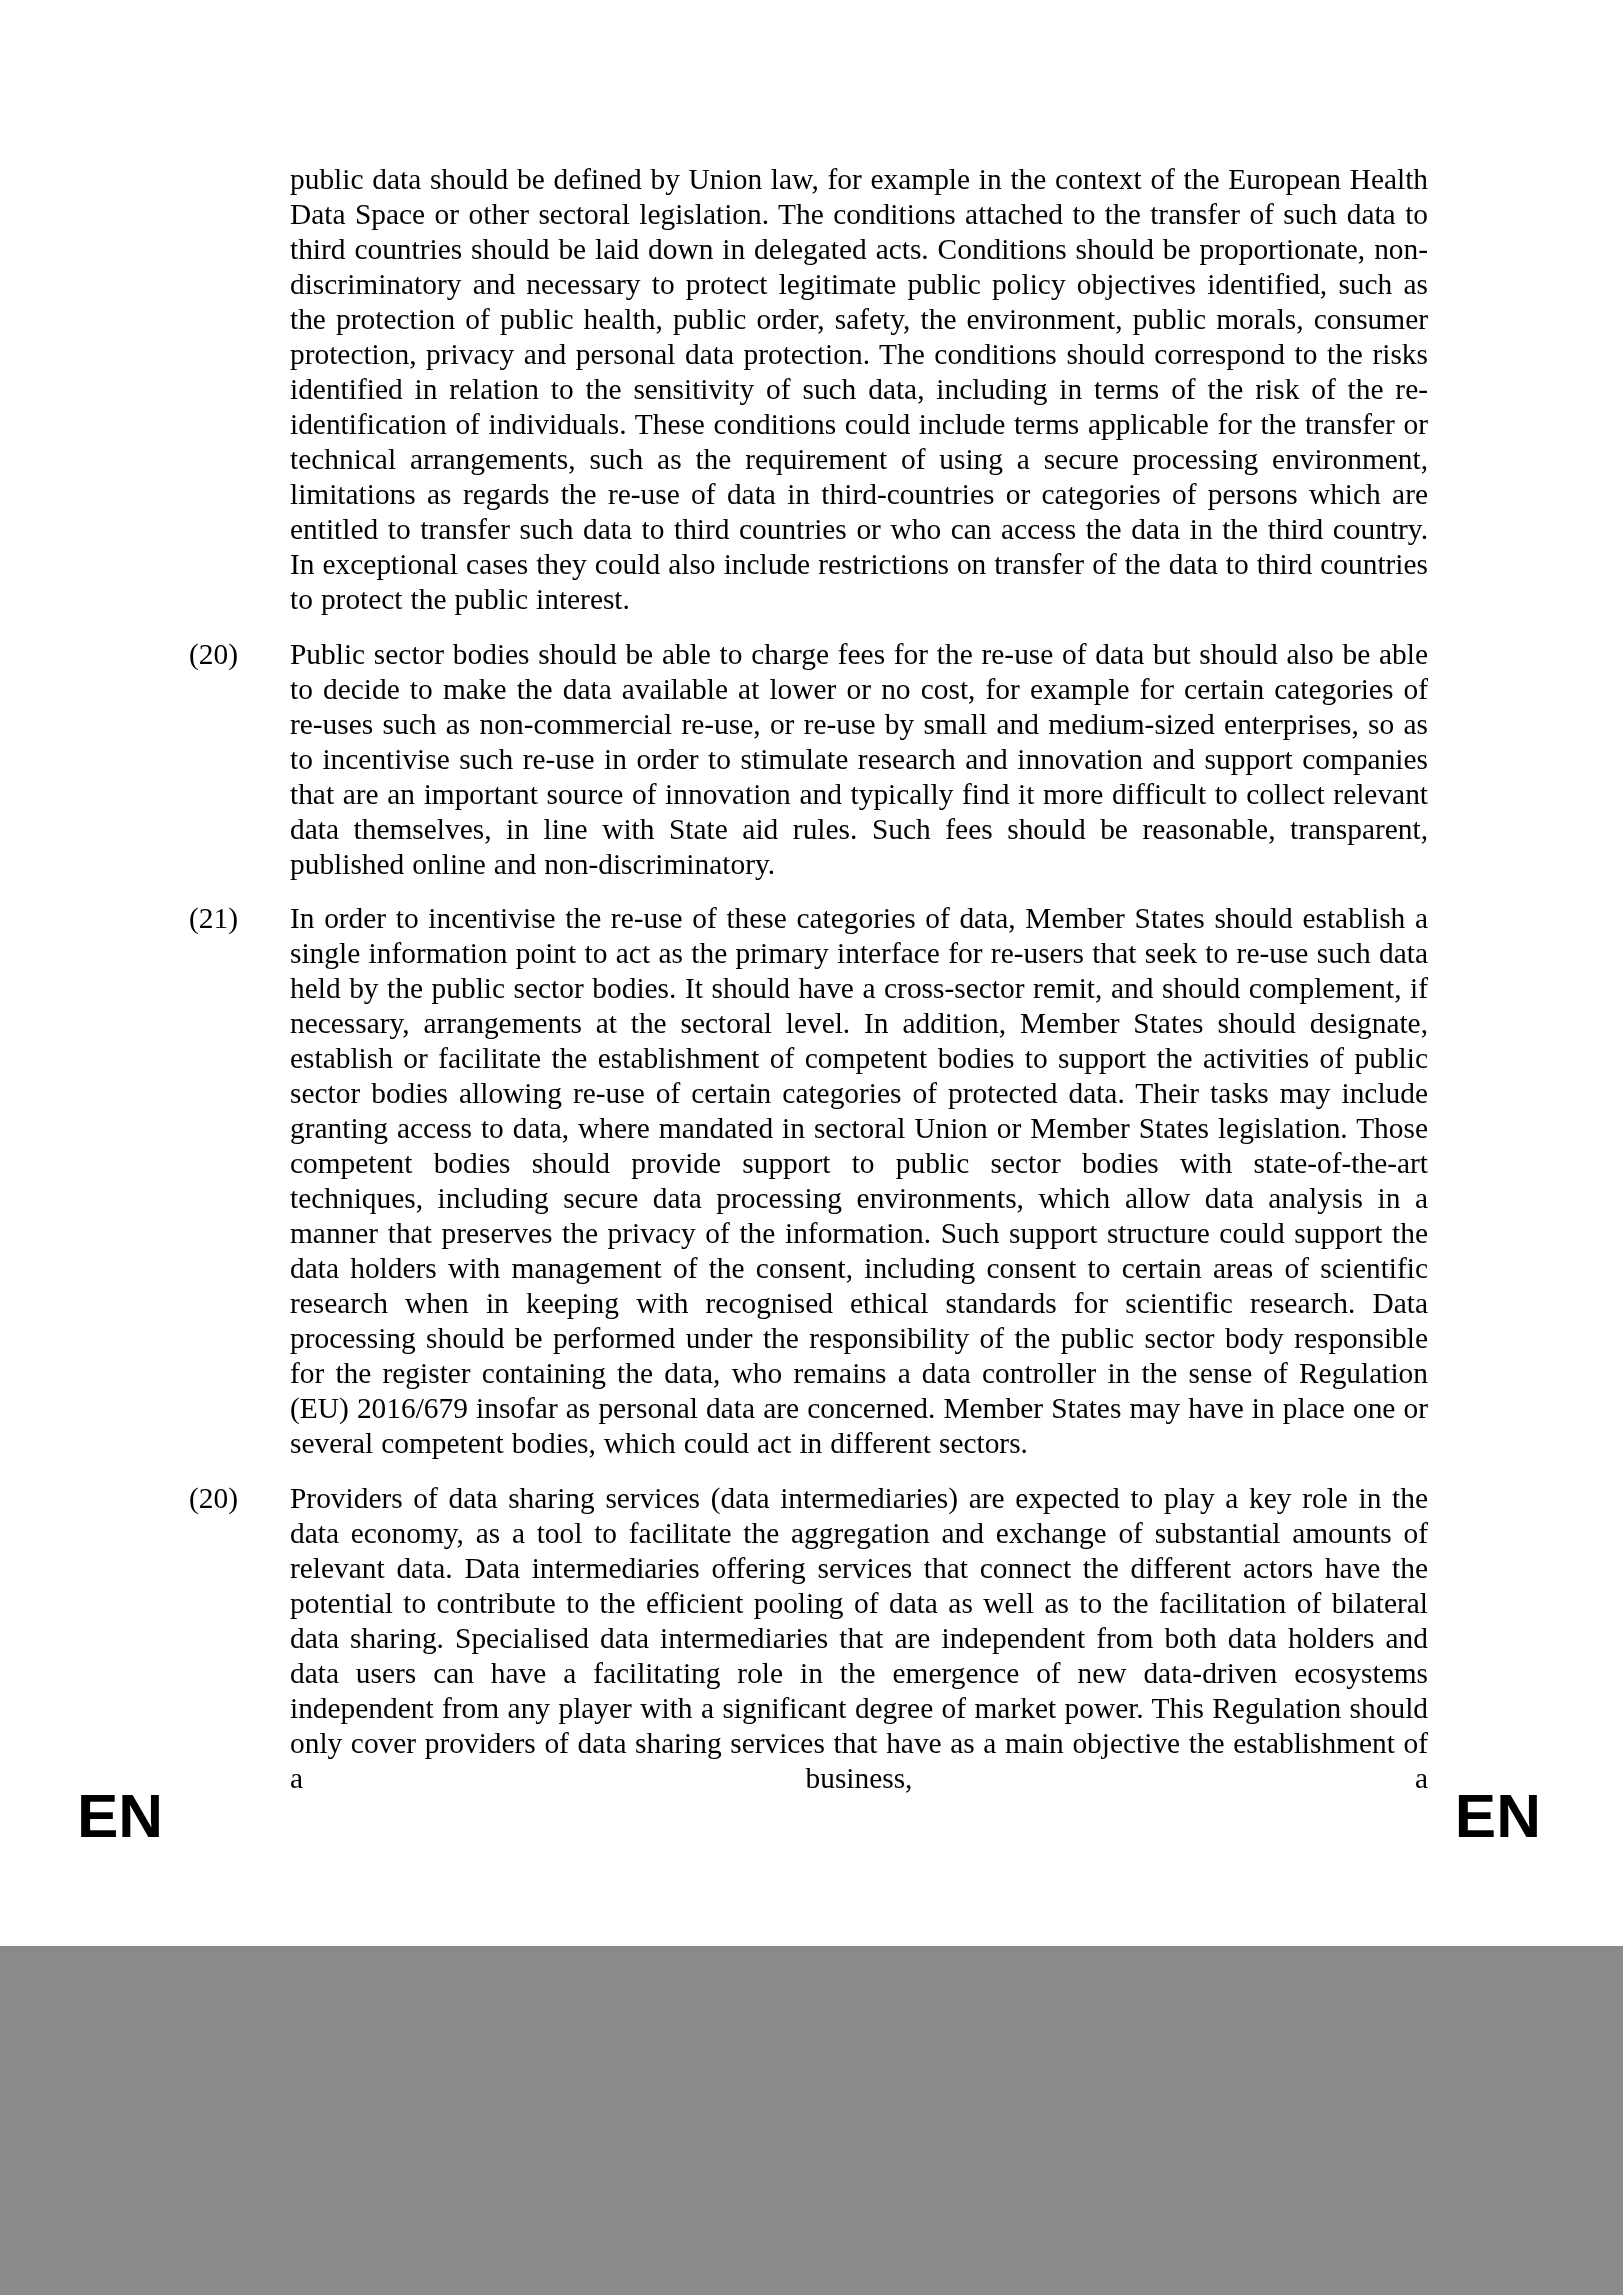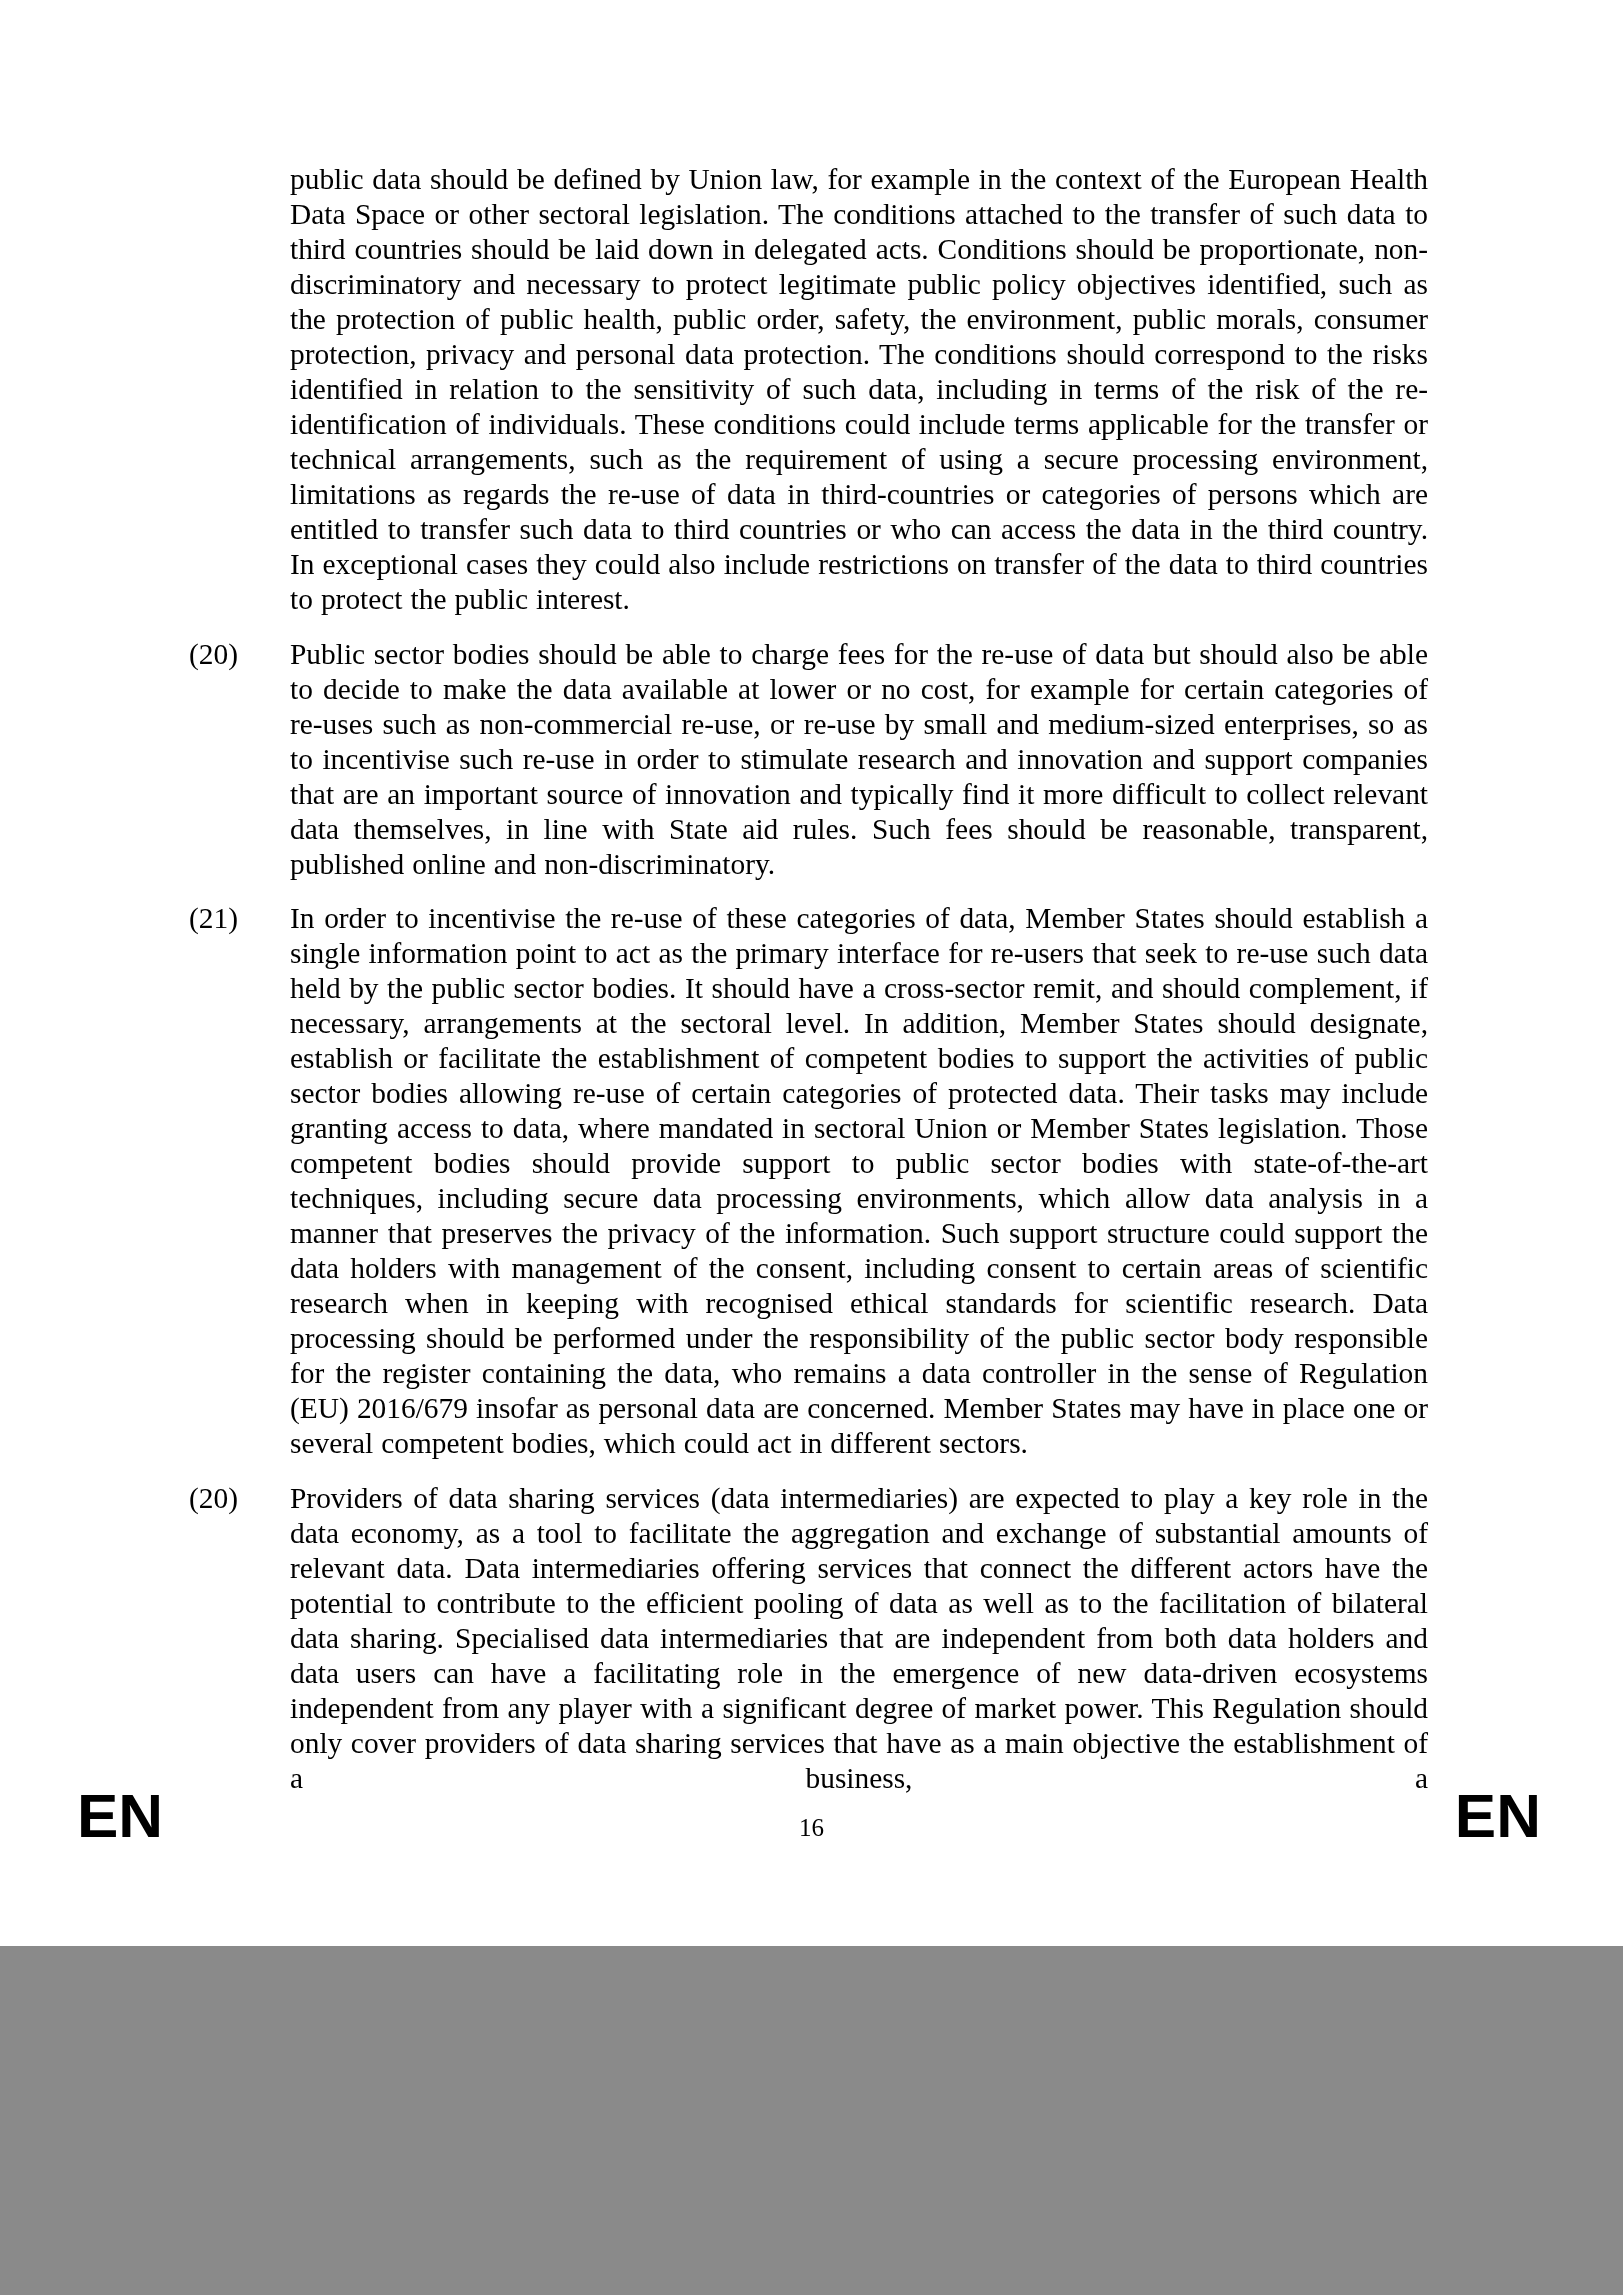--- a/index.html
+++ b/index.html
@@ -87,18 +87,17 @@
 
     <div class="para continues">
       <span class="num">(20)</span>
       <span>Providers of data sharing services (data intermediaries) are expected to play a key role in the data economy, as a tool to facilitate the aggregation and exchange of substantial amounts of relevant data. Data intermediaries offering services that connect the different actors have the potential to contribute to the efficient pooling of data as well as to the facilitation of bilateral data sharing. Specialised data intermediaries that are independent from both data holders and data users can have a facilitating role in the emergence of new data-driven ecosystems independent from any player with a significant degree of market power. This Regulation should only cover providers of data sharing services that have as a main objective the establishment of a business, a</span>
     </div>
 
   </div>
 
   <div class="footer-left">EN</div>
 
-  <div class="page-number">16</div>
 
   <div class="footer-right">EN</div>
 
 </div>
 
 
 </body></html>

